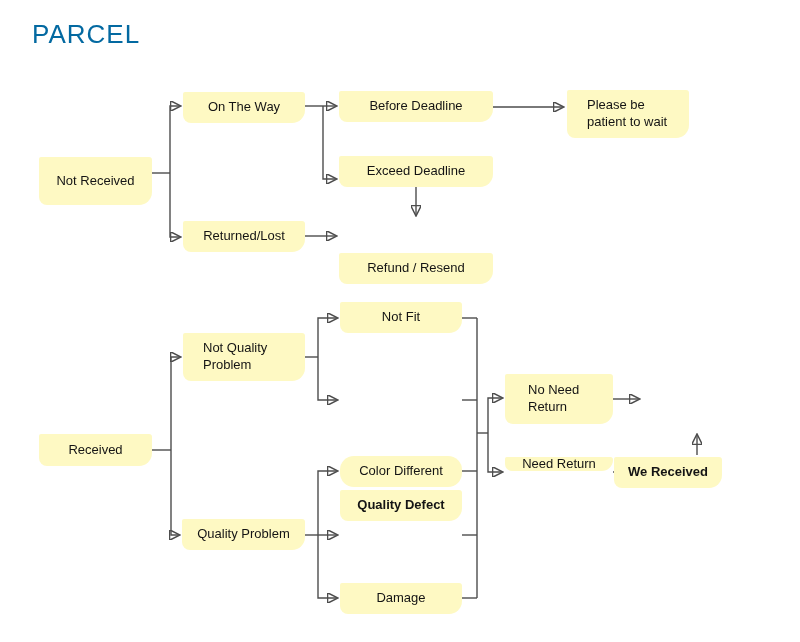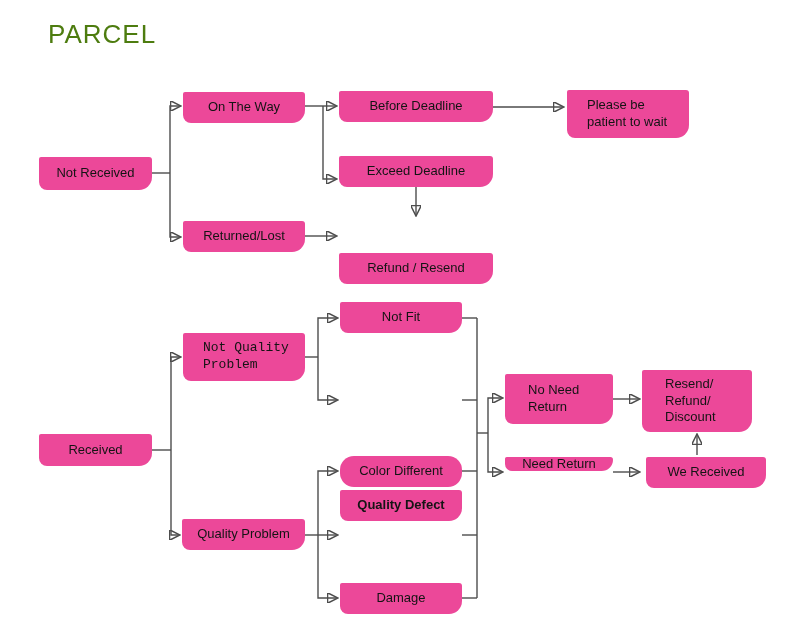--- a/index.html
+++ b/index.html
@@ -6,40 +6,40 @@
   .canvas {
     position: relative;
     width: 800px;
     height: 642px;
     background: #ffffff;
     font-family: "Liberation Sans", sans-serif;
     overflow: hidden;
   }
   .diagram-title {
     position: absolute;
-    left: 48px;
+    left: 32px;
     top: 19px;
     font-size: 26px;
     letter-spacing: 1px;
-    color: #4d7c0f;
+    color: #0369a1;
     white-space: nowrap;
   }
   .connector-layer {
     position: absolute;
     left: 0; top: 0;
     width: 800px; height: 642px;
   }
   .connector-layer path {
     fill: none;
     stroke: #4d4d4d;
     stroke-width: 1.4;
   }
   .node {
     position: absolute;
-    background: #ec4899;
+    background: #fef9c3;
     color: #141414;
     font-size: 13px;
     line-height: 1.28;
     display: flex;
     align-items: center;
     justify-content: center;
     text-align: center;
     border-radius: 2px 3px 13px 8px;
     white-space: pre-line;
     box-sizing: border-box;
@@ -100,38 +100,35 @@
     <path d="M477,318 V598"></path>
     <path d="M477,433 H488"></path>
     <path d="M488,433 V398 H502" marker-end="url(#arrow)"></path>
     <path d="M488,433 V472 H502" marker-end="url(#arrow)"></path>
 
     <path d="M613,399 H639" marker-end="url(#arrow)"></path>
     <path d="M613,472 H639" marker-end="url(#arrow)"></path>
     <path d="M697,455 V435" marker-end="url(#arrow)"></path>
   </svg>
 
-  <div class="node" style="left:39px; top:157px; width:113px; height:33px;">Not Received</div>
+  <div class="node" style="left:39px; top:157px; width:113px; height:48px;">Not Received</div>
   <div class="node" style="left:183px; top:92px; width:122px; height:31px;">On The Way</div>
   <div class="node" style="left:183px; top:221px; width:122px; height:31px;">Returned/Lost</div>
   <div class="node" style="left:339px; top:91px; width:154px; height:31px;">Before Deadline</div>
   <div class="node" style="left:339px; top:156px; width:154px; height:31px;">Exceed Deadline</div>
   <div class="node" style="left:339px; top:220px; width:154px; height:31px;margin-top:33px;">Refund / Resend</div>
   <div class="node left pad-sm" style="left:567px; top:90px; width:122px; height:48px;">Please be
 patient to wait</div>
 
   <div class="node" style="left:39px; top:434px; width:113px; height:32px;">Received</div>
-  <div class="node left" style="left:183px; top:333px; width:122px; height:48px;font-family:Liberation Mono, monospace;">Not Quality
+  <div class="node left" style="left:183px; top:333px; width:122px; height:48px;">Not Quality
 Problem</div>
   <div class="node" style="left:340px; top:302px; width:122px; height:31px;">Not Fit</div>
   <div class="node" style="left:182px; top:519px; width:123px; height:31px;">Quality Problem</div>
   <div class="node" style="left:340px; top:456px; width:122px; height:31px;border-radius:14px;">Color Different</div>
   <div class="node" style="left:340px; top:490px; width:122px; height:31px;font-weight:bold;">Quality Defect</div>
   <div class="node left pad-lg" style="left:505px; top:374px; width:108px; height:50px;">No Need
 Return</div>
   <div class="node" style="left:340px; top:583px; width:122px; height:31px;">Damage</div>
   <div class="node" style="left:505px; top:457px; width:108px; height:14px;">Need Return</div>
-  <div class="node left pad-lg" style="left:642px; top:370px; width:110px; height:62px;">Resend/
-Refund/
-Discount</div>
-  <div class="node" style="left:646px; top:457px; width:120px; height:31px;">We Received</div>
+  <div class="node" style="left:614px; top:457px; width:108px; height:31px;font-weight:bold;">We Received</div>
 
 </div>
 
 </body></html>

